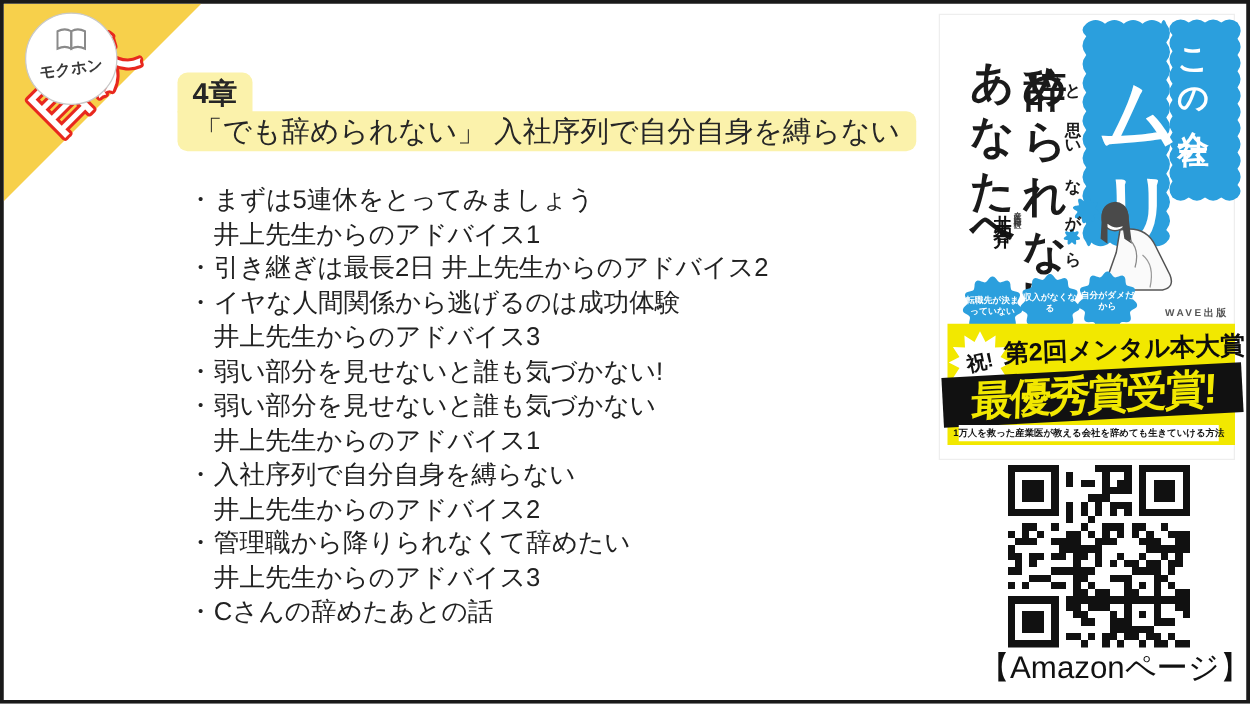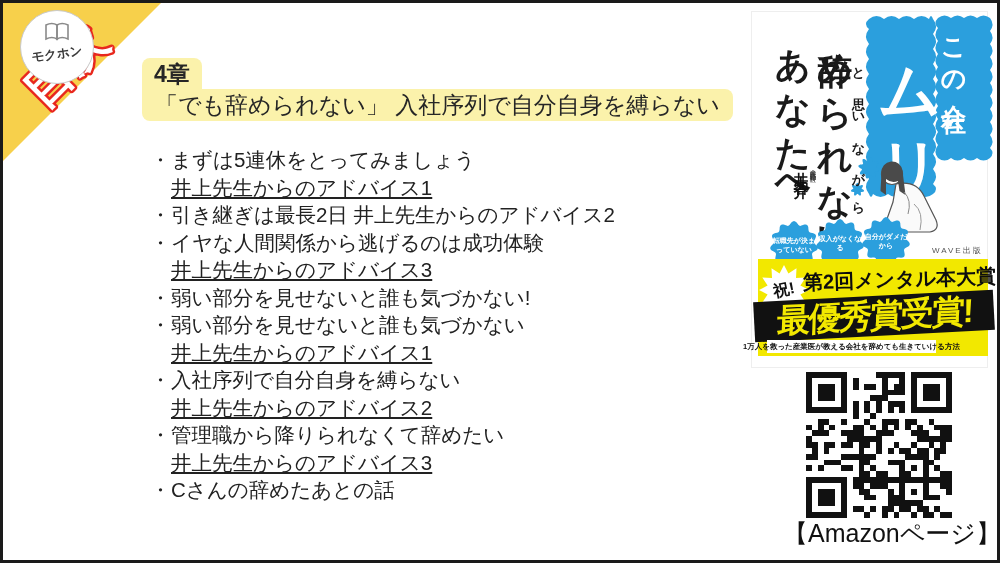--- a/index.html
+++ b/index.html
@@ -18,54 +18,54 @@
   
   .chip{position:absolute;background:var(--highlight-yellow);color:#262626;
     font-size:23px;line-height:28px;white-space:pre;}
   .chip1{left:139px;top:55px;padding:2px 12px;border-radius:8px 8px 0 0;font-weight:bold;}
   .chip2{left:139px;top:86px;padding:2px 13px;border-radius:0 8px 8px 8px;}
   
   .toc{position:absolute;left:147px;top:143px;width:600px;font-size:20.5px;
     line-height:27.5px;color:#222;}
   .toc .l1{position:relative;padding-left:21px;}
   .toc .bu{position:absolute;left:0;top:0;}
-  .toc .l2{padding-left:21px;text-decoration:underline;}
+  .toc .l2{padding-left:21px;}
   
   .cover{position:absolute;left:748px;top:8px;width:237px;height:357px;background:#fff;
     border:1px solid #eee;box-sizing:border-box;}
   .cover .abs{position:absolute;}
   .blob path{fill:var(--cover-blue);}
   .vt{writing-mode:vertical-rl;text-orientation:upright;white-space:nowrap;}
   .t-kono{left:186px;top:10px;font-size:25px;font-weight:800;color:#fff;letter-spacing:3px;}
   .t-muri{left:116px;top:12px;font-size:62px;font-weight:800;color:#fff;letter-spacing:4px;}
   .t-sub{left:97px;top:46px;font-size:13px;font-weight:600;color:#1a1a1a;letter-spacing:15px;}
   .t-main1{left:59px;top:12px;font-size:35px;font-weight:800;color:#1a1a1a;letter-spacing:4px;}
   .t-main2{left:17px;top:12px;font-size:35px;font-weight:800;color:#1a1a1a;letter-spacing:4px;}
   .t-role{left:56px;top:152px;font-size:6.5px;color:#333;letter-spacing:1px;}
   .t-author{left:39px;top:148px;font-size:14.5px;font-weight:700;color:#111;letter-spacing:4px;}
-  .t-pub{left:180px;top:233px;font-size:8px;font-weight:normal;color:#555;letter-spacing:2px;}
+  .t-pub{left:180px;top:233px;font-size:8px;font-weight:bold;color:#555;letter-spacing:2px;}
   .badge{position:absolute;width:48px;height:48px;}
   .badge svg{position:absolute;left:0;top:0;}
   .badge path{fill:var(--cover-blue);}
   .badge span{position:absolute;left:2px;top:0;width:44px;height:48px;display:flex;
     align-items:center;justify-content:center;text-align:center;color:#fff;
     font-size:7px;font-weight:bold;line-height:1.35;}
   .b1{left:18px;top:209px;} .b2{left:64px;top:207px;} .b3{left:110px;top:205px;}
   .banner{position:absolute;left:6px;top:247px;width:230px;height:97px;background:var(--award-yellow);}
   .burst{position:absolute;left:0px;top:5px;width:52px;height:52px;}
   .burst polygon{fill:#fff;}
   .burst-label{position:absolute;left:0;top:5px;width:52px;height:52px;display:flex;align-items:center;
     justify-content:center;font-size:16px;font-weight:900;color:#111;transform:rotate(-12deg);}
   .award-line1{position:absolute;left:45px;top:7px;font-size:20px;font-weight:900;color:#0d0d0d;
     white-space:nowrap;transform:rotate(-2deg);}
   .award-band{position:absolute;left:-4px;top:37px;width:240px;height:40px;background:var(--band-black);
     transform:rotate(-3deg);display:flex;align-items:center;justify-content:center;}
   .award-band span{font-size:33px;font-weight:900;color:var(--award-yellow);letter-spacing:-2px;
     transform:skewX(-5deg);white-space:nowrap;}
-  .award-strip{position:absolute;left:9px;top:81px;width:169px;height:13px;background:#fff;
+  .award-strip{position:absolute;left:9px;top:81px;width:208px;height:13px;background:#fff;
     display:flex;align-items:center;justify-content:center;font-size:7.5px;font-weight:bold;
     color:#111;white-space:nowrap;}
   
   .qr{position:absolute;left:803px;top:369px;width:146px;height:146px;fill:#111;
     shape-rendering:crispEdges;}
   .amazon-label{position:absolute;left:780px;top:514px;width:200px;text-align:left;
     font-size:25px;color:#111;white-space:nowrap;}
   .person{stroke:#555;stroke-width:1.2;fill:#fafafa;}
 </style>
 </head>

